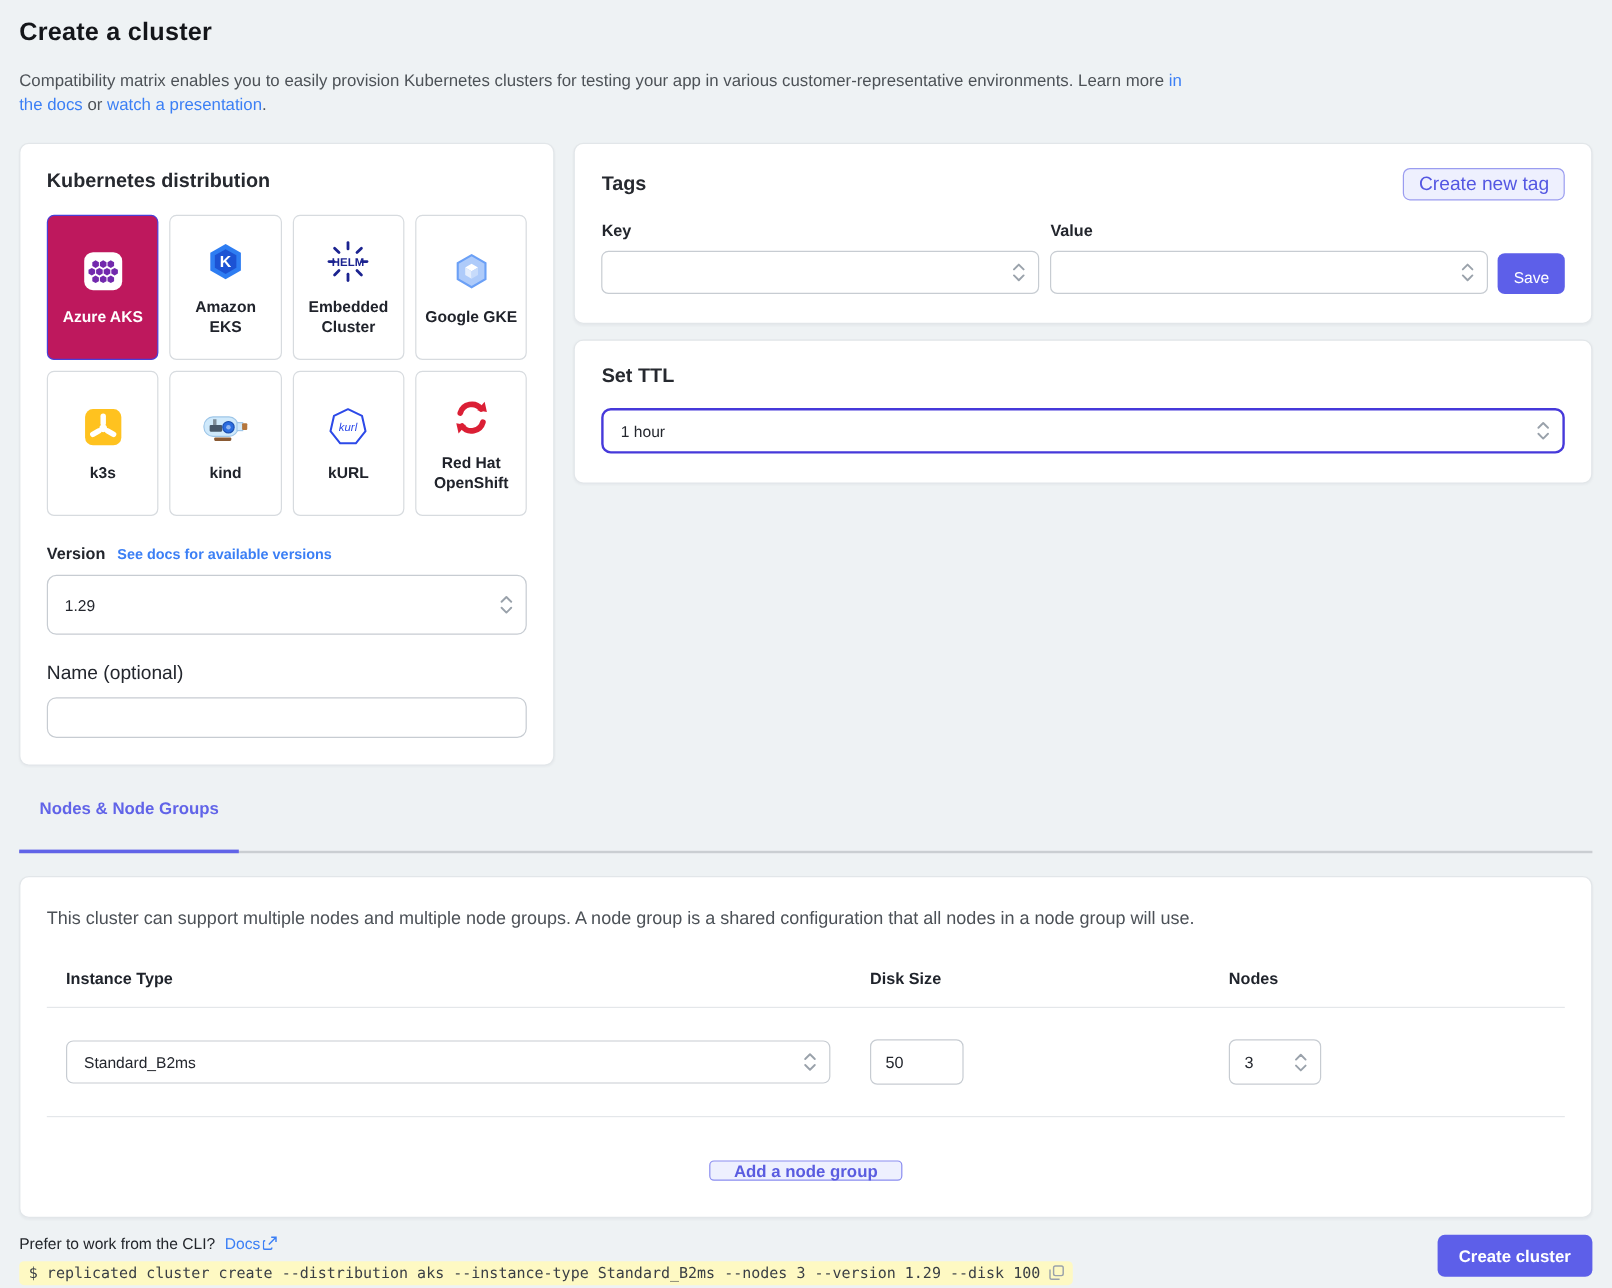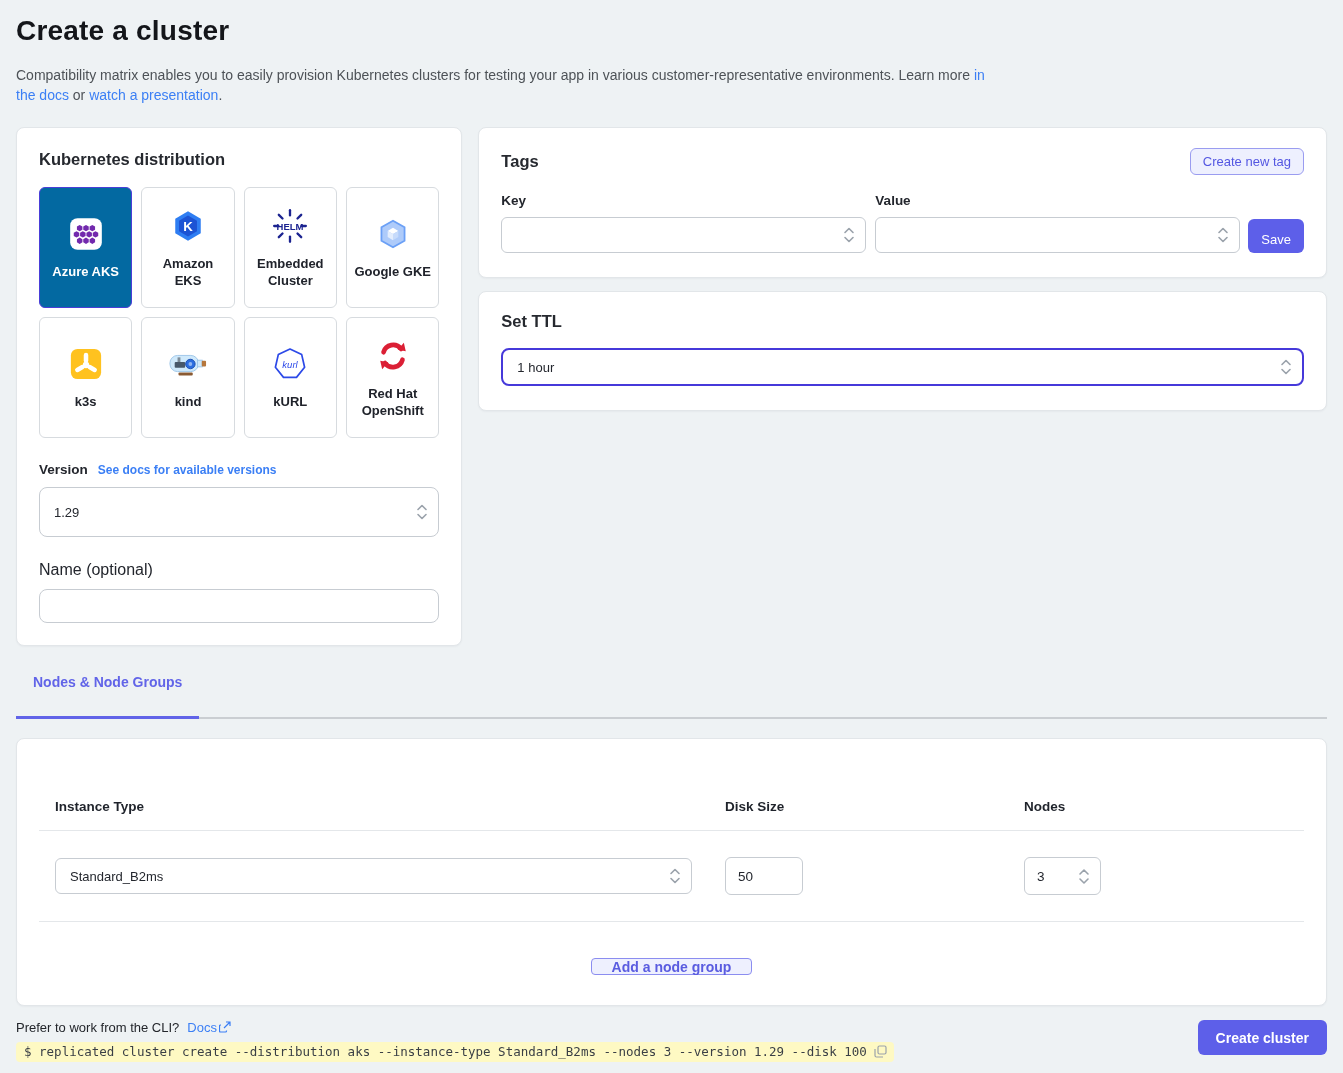--- a/index.html
+++ b/index.html
@@ -6,21 +6,21 @@
   html,body { width:1343px; height:1073px; }
   body {
     font-family:"Liberation Sans", sans-serif;
     background:#eef2f4;
     color:#21242b;
     overflow:hidden;
   }
   .page { padding:15px 16px 0 16px; }
 
   
-  .page-title { font-size:28px; font-weight:700; color:#14161a; letter-spacing:.2px; }
+  .page-title { font-size:21px; font-weight:700; color:#14161a; letter-spacing:.2px; }
   .page-desc { margin-top:18px; font-size:14px; line-height:20px; color:#4d5257; max-width:985px; }
   a.link { color:#3b7ff5; text-decoration:none; }
 
   
   .card {
     background:#fff; border:1px solid #e2e6e9; border-radius:8px;
     box-shadow:0 1px 2px rgba(20,30,40,.04);
   }
   .top-grid { display:flex; gap:16px; margin-top:22px; align-items:flex-start; }
   .dist-card { width:460px; padding:22px; }
@@ -29,21 +29,21 @@
   .card-title { font-size:16.5px; font-weight:600; color:#26292f; }
 
   
   .tile-grid { display:grid; grid-template-columns:repeat(4,1fr); gap:9px; margin-top:18px; }
   .tile {
     height:121px; border:1px solid #d7dbdf; border-radius:6px; background:#fff;
     display:flex; flex-direction:column; align-items:center; justify-content:center;
     gap:10px; cursor:pointer; padding:6px;
   }
   .tile .tile-label { font-size:13px; font-weight:600; color:#20232b; text-align:center; line-height:17px; }
-  .tile.selected { background:#0369a1; border-color:#4a3ed8; }
+  .tile.selected { background:#be185d; border-color:#4a3ed8; }
   .tile.selected .tile-label { color:#fff; }
   .tile-icon { width:38px; height:38px; display:flex; align-items:center; justify-content:center; }
 
   .field-label-row { display:flex; align-items:baseline; gap:10px; margin-top:24px; }
   .field-label { font-size:13.5px; font-weight:700; color:#23262d; }
   .docs-versions-link { font-size:12px; font-weight:700; }
 
   .select {
     position:relative; height:50px; border:1px solid #c7ccd2; border-radius:8px;
     background:#fff; display:flex; align-items:center; padding:0 30px 0 14px;
@@ -54,21 +54,21 @@
     height:34px; width:100%; border:1px solid #c7ccd2; border-radius:8px;
     padding:0 12px; font-size:13px; font-family:"Liberation Sans",sans-serif; color:#24272e; background:#fff;
   } .mt10 { margin-top:10px; }
   .name-label { font-size:16px; font-weight:400; color:#23262d; margin-top:24px; }
 
   
   .tags-card { padding:20px 22px 24px; }
   .tags-head { display:flex; align-items:center; justify-content:space-between; }
   .btn-light {
     height:27px; padding:0 12px; border:1px solid #9a9cf0; border-radius:6px;
-    background:#eef0fe; color:#5457e2; font-size:13px; font-family:"Liberation Sans",sans-serif;
+    background:#eef0fe; color:#5457e2; font-size:16px; font-family:"Liberation Sans",sans-serif;
     cursor:pointer;
   }
   .kv-row { display:flex; gap:9px; margin-top:18px; align-items:flex-end; }
   .kv-col { width:365px; }
   .kv-label { font-size:13.5px; font-weight:600; color:#23262d; margin-bottom:9px; }
   .kv-col .select { height:36px; border-radius:6px; }
   .btn-primary {
     background:#5d5fe9; color:#fff; border:none; border-radius:6px;
     font-family:"Liberation Sans",sans-serif; cursor:pointer;
   }
@@ -328,20 +328,21 @@
     </div>
   </div>
 
   <div class="tabbar">
     <div class="tab active">
       <span class="tab-label">Nodes &amp; Node Groups</span>
     </div>
   </div>
 
   <div class="card ng-card">
+    <div class="ng-desc">This cluster can support multiple nodes and multiple node groups. A node group is a shared configuration that all nodes in a node group will use.</div>
 
     <div class="ng-table">
       <div class="ng-headrow">
         <div class="ng-h-instance ng-header">Instance Type</div>
         <div class="ng-gap"></div>
         <div class="ng-h-disk ng-header">Disk Size</div>
         <div class="ng-h-nodes ng-header">Nodes</div>
       </div>
       <div class="ng-divider"></div>
 

